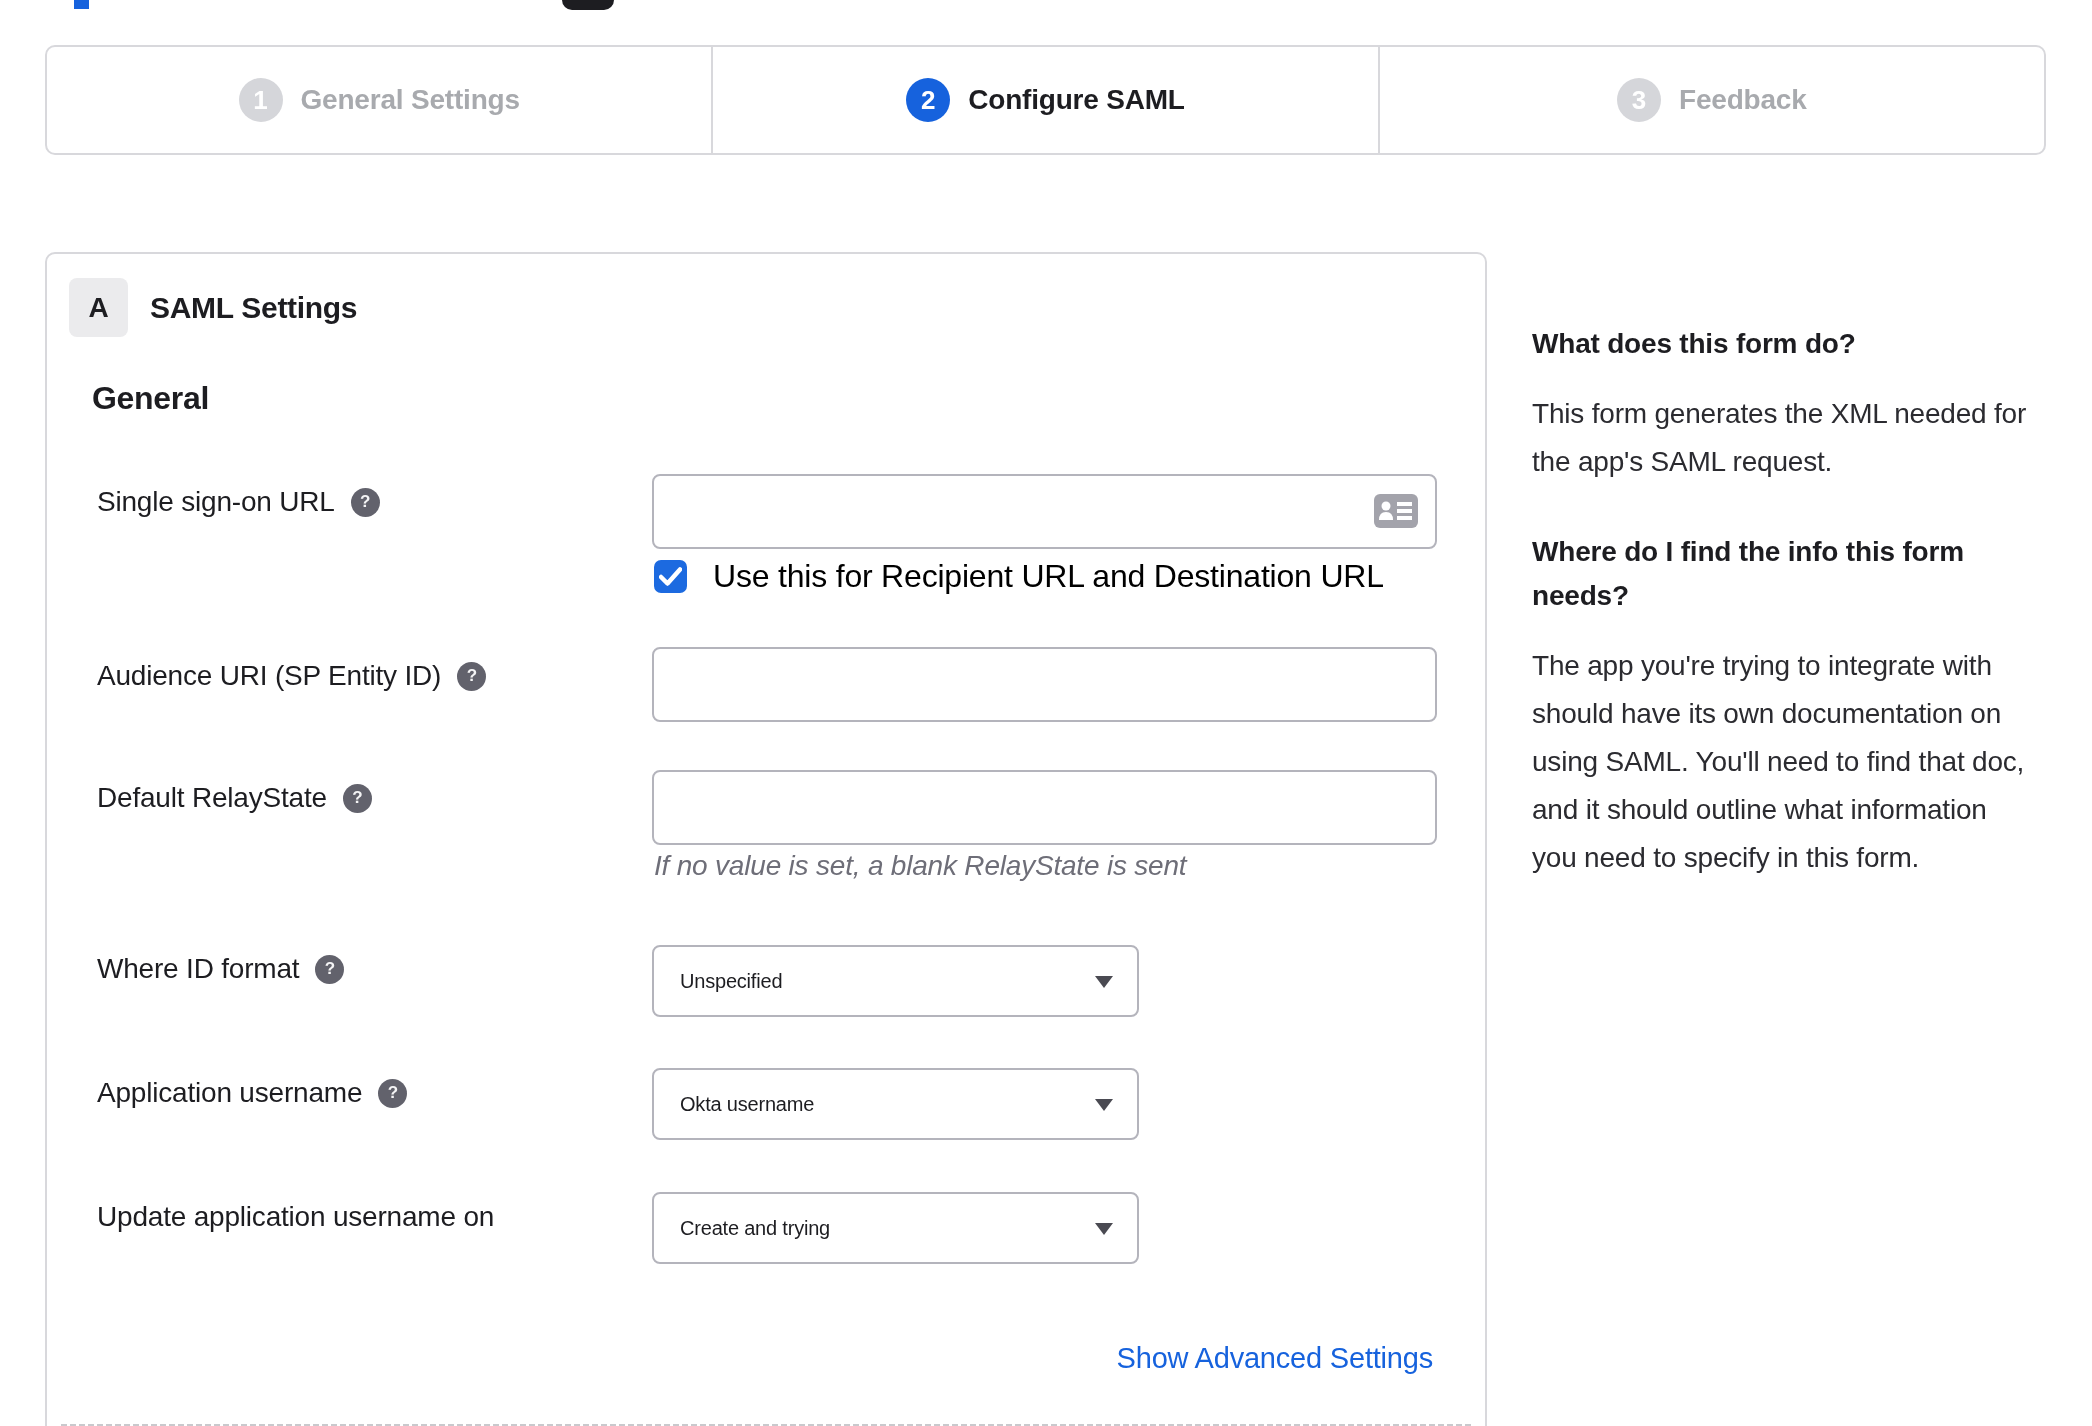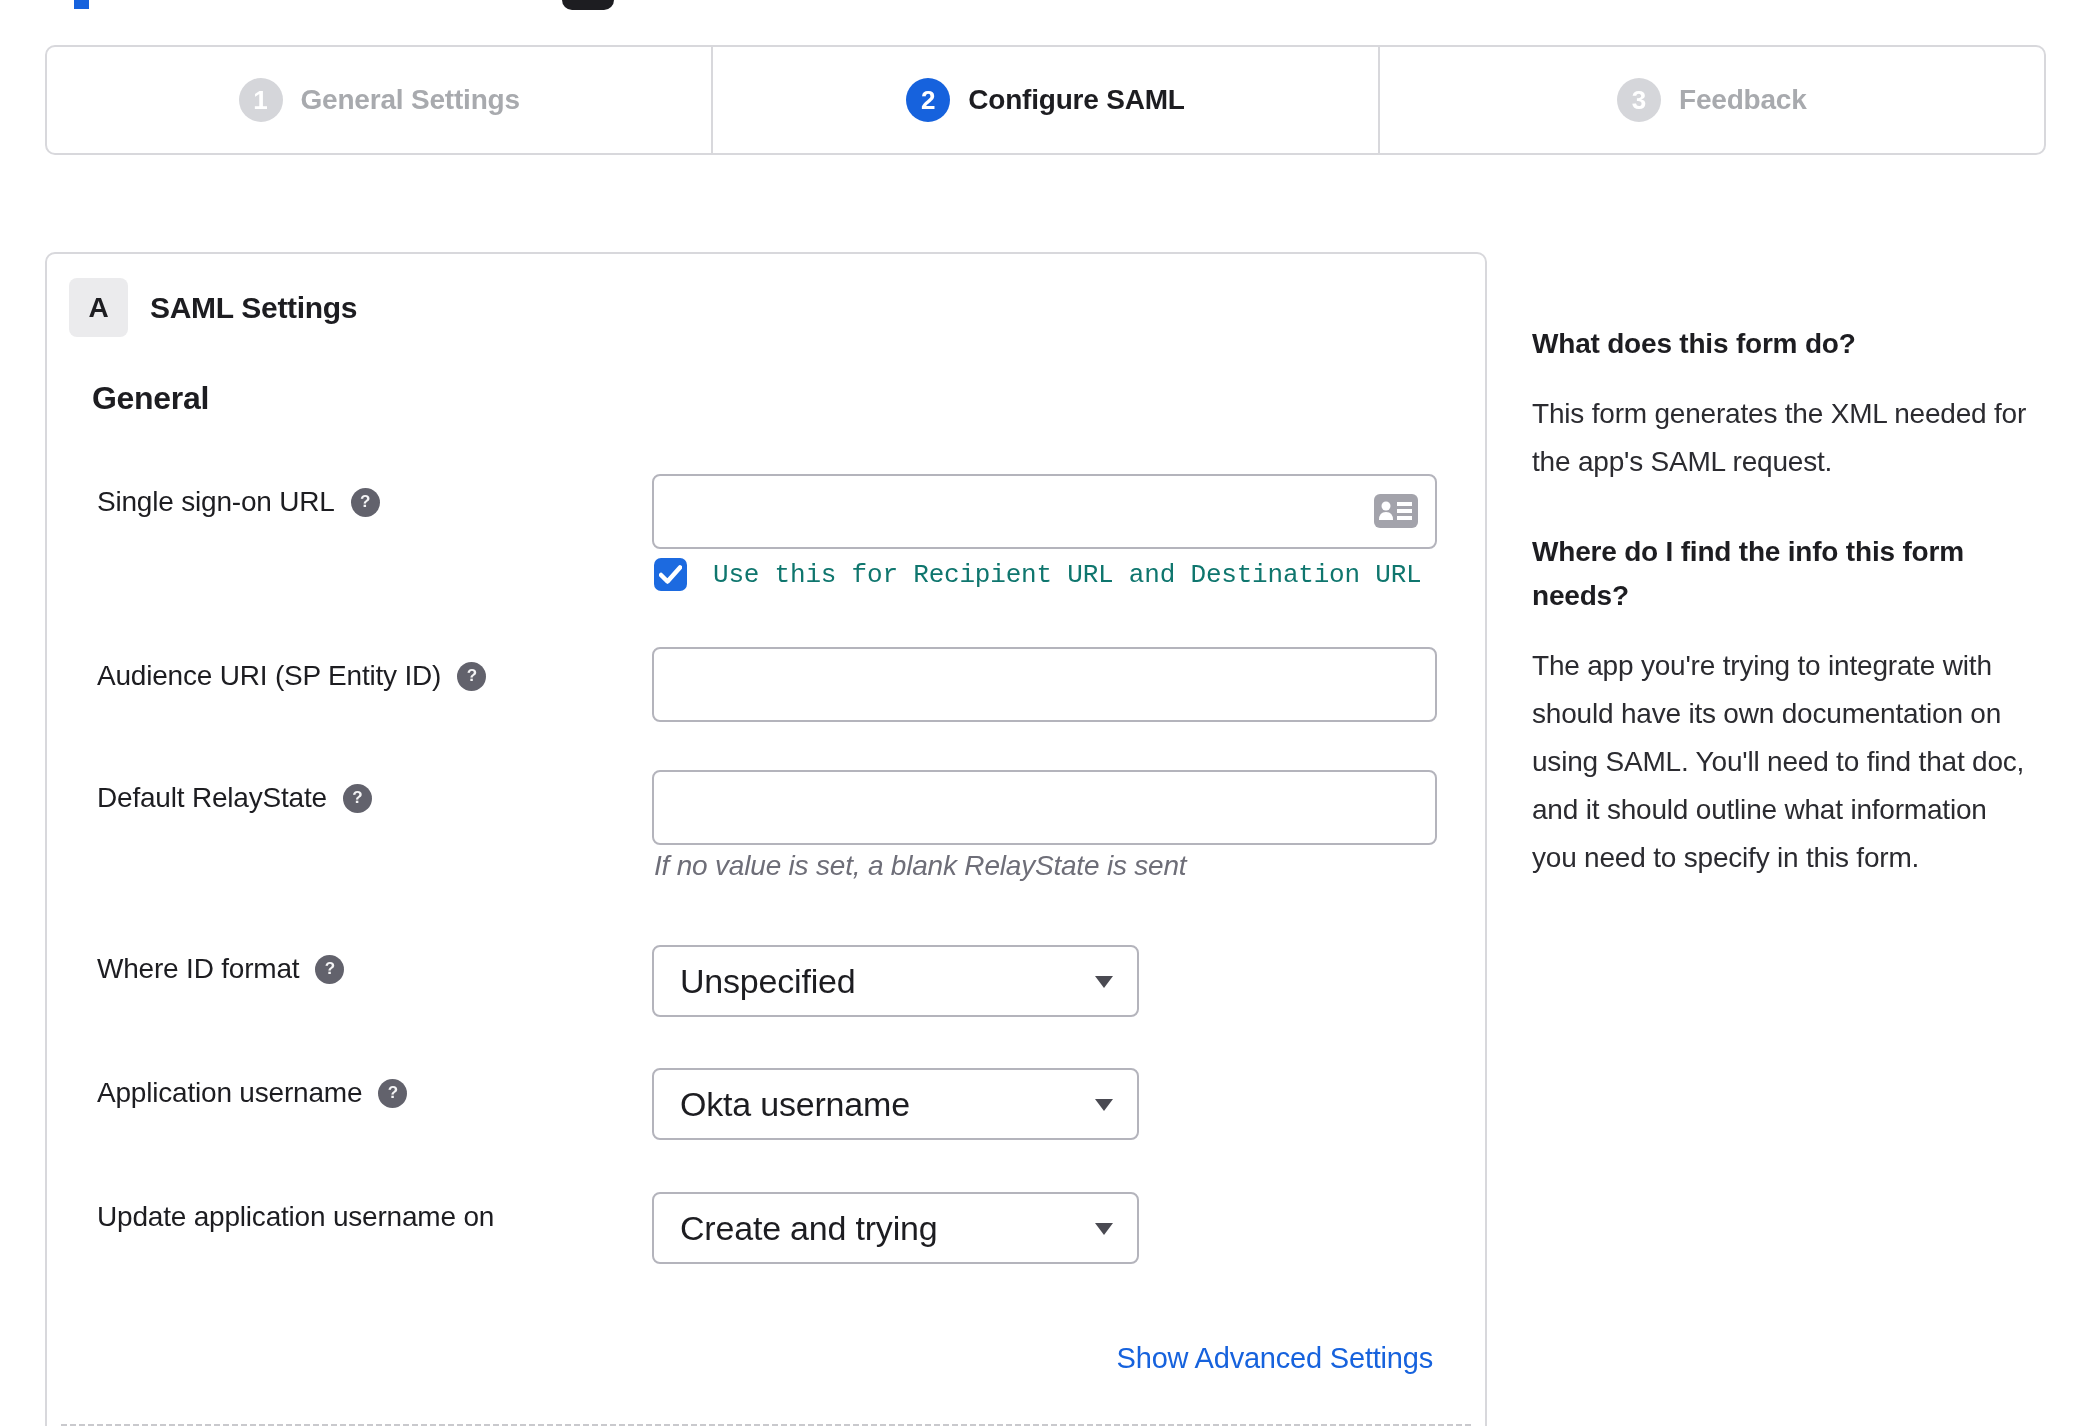--- a/index.html
+++ b/index.html
@@ -63,33 +63,33 @@
   }
   .input-wrap { position:absolute; left:605px; width:785px; height:75px; }
   .input-wrap .text-input { left:0; top:0; width:100%; }
   .card-icon { position:absolute; right:18px; top:17px; width:46px; height:40px; }
 
   .select {
     position:absolute; left:605px; width:487px; height:72px;
     border:2px solid #b4b4bc; border-radius:8px; background:#fff;
     display:flex; align-items:center; cursor:pointer; padding:0 26px;
   }
-  .select-value { font-size:34px; color:#1d1d21; letter-spacing:-0.2px; }
+  .select-value { font-size:20px; color:#1d1d21; letter-spacing:-0.2px; }
   .select-arrow {
     position:absolute; right:24px; top:50%; margin-top:-5px;
     width:0; height:0; border-left:9px solid transparent; border-right:9px solid transparent;
     border-top:12px solid #4a4a52;
   }
 
   .checkbox-row { position:absolute; left:607px; display:flex; align-items:center; gap:26px; }
   .checkbox {
     width:33px; height:33px; border-radius:7px; background:#1c6ae0;
     display:flex; align-items:center; justify-content:center; cursor:pointer; flex:0 0 auto;
   }
-  .checkbox-label { font-size:26px; color:#0f766e; letter-spacing:-0.2px; white-space:nowrap;font-family:Liberation Mono, monospace; }
+  .checkbox-label { font-size:32px; color:#000000; letter-spacing:-0.2px; white-space:nowrap; }
 
   .hint { position:absolute; left:607px; font-size:28px; color:#6e6e78; letter-spacing:-0.2px; }
 
   .advanced-link {
     position:absolute; top:1088px; right:52px;
     font-size:29px; color:#1662dd; cursor:pointer; letter-spacing:-0.2px; text-decoration:none;
   }
   .dashed-divider {
     position:absolute; left:14px; right:14px; top:1170px;
     border-top:3px dashed #c9c9cd;

